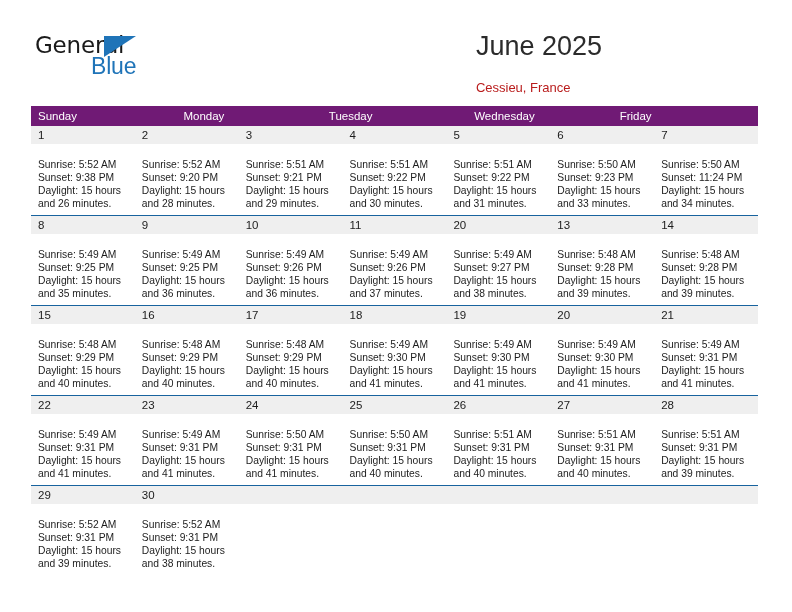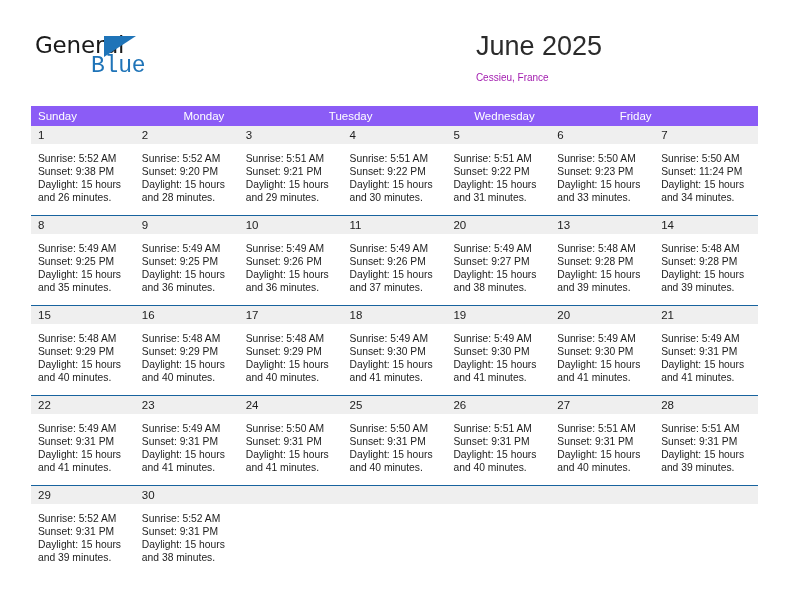--- a/index.html
+++ b/index.html
@@ -45,21 +45,21 @@
     color: #1a1a1a;
     font-family: "DejaVu Sans", sans-serif;
   }
   .brand-blue {
     position: absolute;
     left: 56px;
     top: 21px;
     font-size: 23px;
     letter-spacing: -0.2px;
     color: #1f74b8;
-    font-family: Liberation Mono, monospace;
+    font-family: Liberation Sans, sans-serif;
   }
   .brand-flag {
     position: absolute;
     left: 69px;
     top: 4px;
     width: 0;
     height: 0;
     border-left: 32px solid #1f74b8;
     border-bottom: 21px solid transparent;
   }
@@ -70,37 +70,37 @@
     top: 0;
     text-align: left;
   }
   .title-month {
     font-size: 27px;
     color: #2b2b2b;
     line-height: 32px;
     white-space: nowrap;
   }
   .title-location {
-    font-size: 10px;
-    color: #a21caf;
+    font-size: 13px;
+    color: #b91c1c;
     line-height: 20px;
-    margin-top: 6px;
+    margin-top: 16px;
     white-space: nowrap;
   }
 
   
   .calendar {
     position: absolute;
     left: 31px;
     top: 106px;
     width: 727px;
   }
   .weekday-row {
     display: flex;
-    background: #8b5cf6;
+    background: #701a75;
     height: 20px;
   }
   .weekday {
     flex: 1 1 0;
     font-size: 11.5px;
     color: #ffffff;
     line-height: 20px;
     padding-left: 7px;
     box-sizing: border-box;
     white-space: nowrap;
@@ -132,21 +132,21 @@
     padding-left: 7px;
     position: relative;
   }
   .cell-daynum {
     font-size: 11.5px;
     color: #1c1c1c;
     line-height: 18px;
     height: 18px;
   }
   .cell-lines {
-    margin-top: 8px;
+    margin-top: 14px;
   }
   .cell-line {
     font-size: 10.3px;
     line-height: 13px;
     color: #1c1c1c;
     white-space: nowrap;
   }
   .cell.empty .cell-daynum,
   .cell.empty .cell-lines {
     visibility: hidden;

